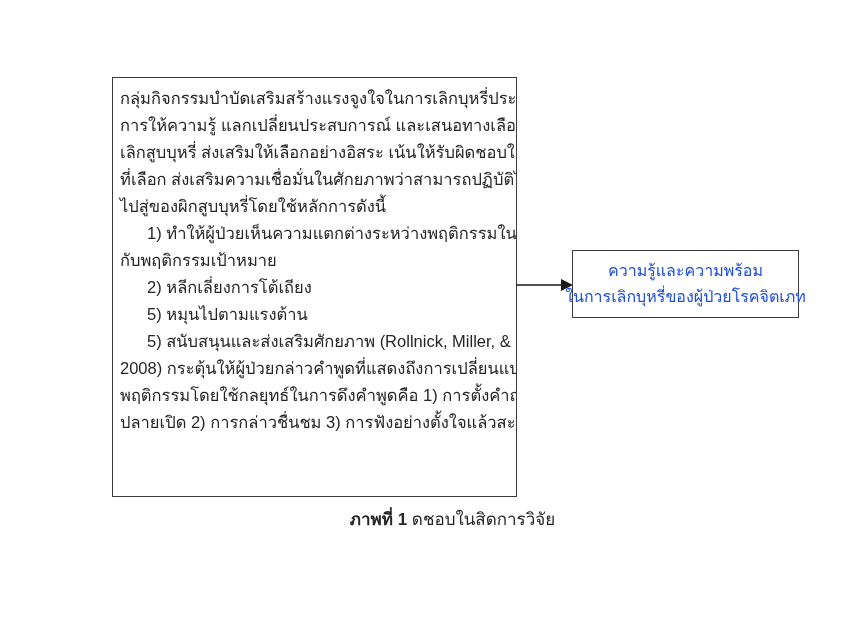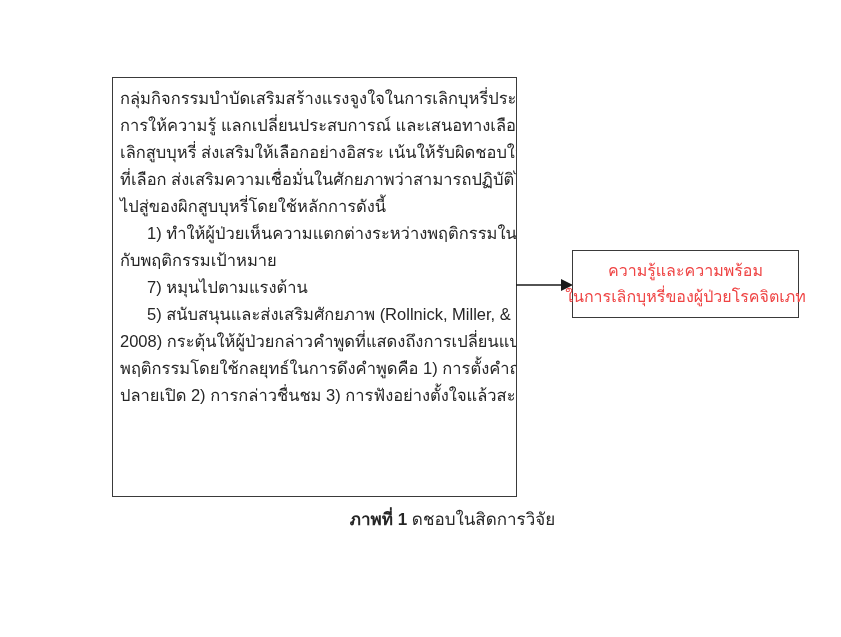--- a/index.html
+++ b/index.html
@@ -45,21 +45,21 @@
     display: flex;
     flex-direction: column;
     justify-content: center;
     align-items: center;
     text-align: center;
   }
   .outcome-box .line {
     font-size: 16px;
     line-height: 26px;
     white-space: nowrap;
-    color: #ef4444;
+    color: #1d4ed8;
   }
   .arrow-svg {
     position: absolute;
     left: 516px;
     top: 274px;
     width: 57px;
     height: 22px;
   }
   .caption {
     position: absolute;
@@ -83,21 +83,22 @@
 <div class="page">
 
   <div class="box intervention-box">
     <div class="line">กลุ่มกิจกรรมบำบัดเสริมสร้างแรงจูงใจในการเลิกบุหรี่ประกอบด้วย</div>
     <div class="line">การให้ความรู้ แลกเปลี่ยนประสบการณ์ และเสนอทางเลือกในการ</div>
     <div class="line">เลิกสูบบุหรี่  ส่งเสริมให้เลือกอย่างอิสระ  เน้นให้รับผิดชอบในสิ่ง</div>
     <div class="line">ที่เลือก ส่งเสริมความเชื่อมั่นในศักยภาพว่าสามารถปฏิบัติได้เพื่อนำ</div>
     <div class="line">ไปสู่ของผิกสูบบุหรี่โดยใช้หลักการดังนี้</div>
     <div class="line indent">1)  ทำให้ผู้ป่วยเห็นความแตกต่างระหว่างพฤติกรรมในปัจจุบัน</div>
     <div class="line">กับพฤติกรรมเป้าหมาย</div>
-    <div class="line indent">7)  หมุนไปตามแรงต้าน</div>
+    <div class="line indent">2)  หลีกเลี่ยงการโต้เถียง</div>
+    <div class="line indent">5)  หมุนไปตามแรงต้าน</div>
     <div class="line indent">5)  สนับสนุนและส่งเสริมศักยภาพ (Rollnick, Miller, &amp; Butler,</div>
     <div class="line">2008)  กระตุ้นให้ผู้ป่วยกล่าวคำพูดที่แสดงถึงการเปลี่ยนแปลง</div>
     <div class="line">พฤติกรรมโดยใช้กลยุทธ์ในการดึงคำพูดคือ  1)  การตั้งคำถาม</div>
     <div class="line">ปลายเปิด 2) การกล่าวชื่นชม 3) การฟังอย่างตั้งใจแล้วสะท้อนความ</div>
   </div>
 
   <svg class="arrow-svg" viewBox="0 0 57 22">
     <line x1="0" y1="11" x2="46" y2="11" stroke="#1a1a1a" stroke-width="1.6"></line>
     <polygon points="45,5 45,17 57,11" fill="#1a1a1a"></polygon>
   </svg>

